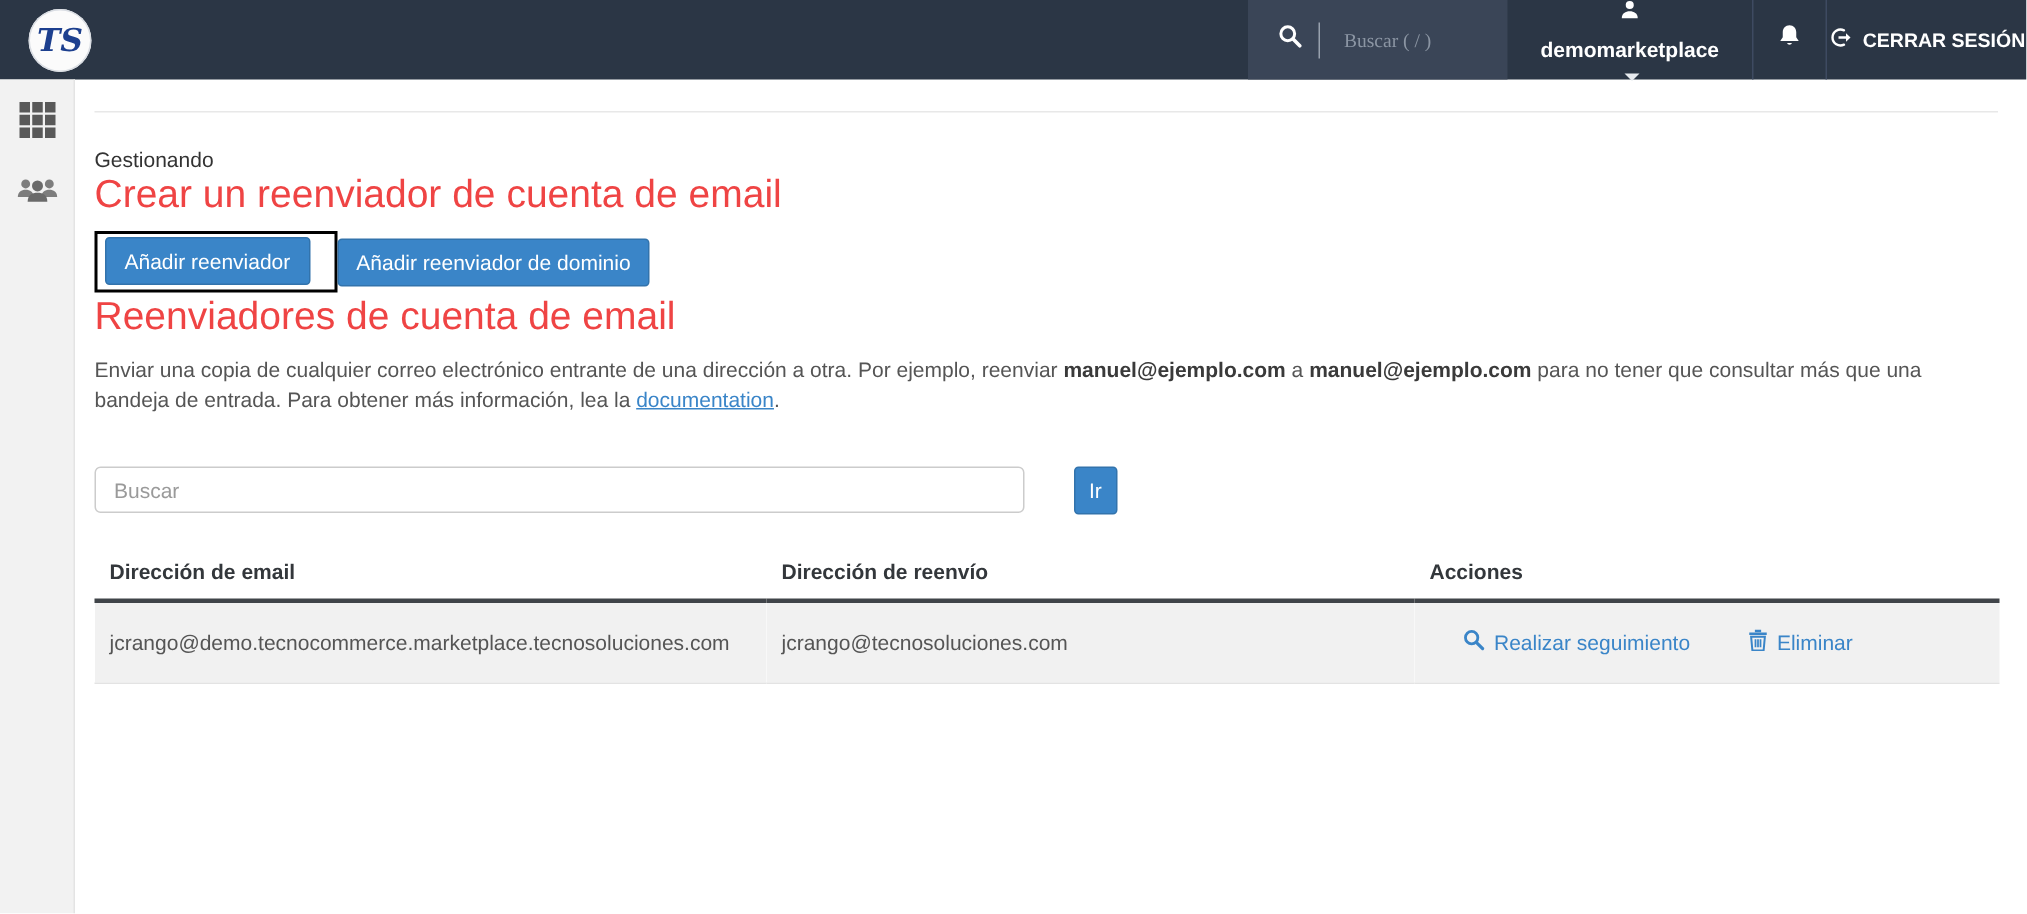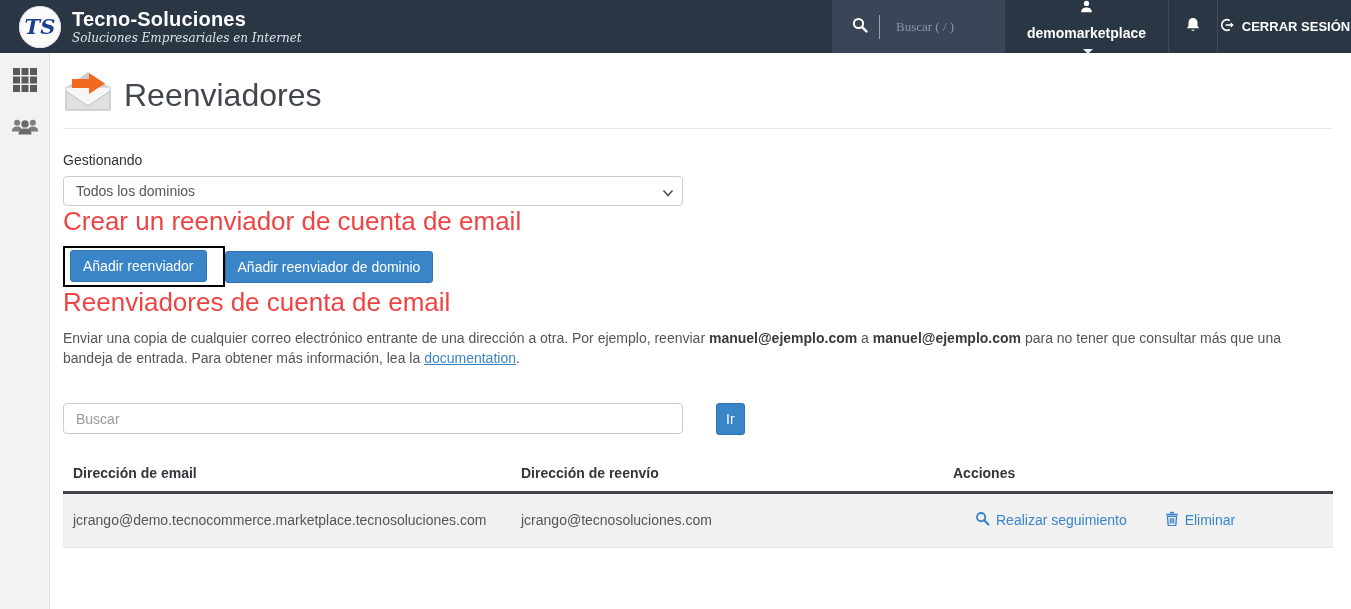--- a/index.html
+++ b/index.html
@@ -103,24 +103,20 @@
                  display:inline-flex; align-items:center; gap:6px; }
   .action-link + .action-link { margin-left:34px; }
 </style>
 </head>
 <body>
 
 <header class="navbar">
   <div class="brand">
     <div class="logo-circle">
       <span>TS</span>
-    </div>
-    <div>
-      <div class="brand-title">Tecno-Soluciones</div>
-      <div class="brand-subtitle">Soluciones Empresariales en Internet</div>
     </div>
   </div>
 
   <div class="nav-search">
     <span>
       <svg width="16" height="16" viewBox="0 0 16 16">
           <circle cx="6.5" cy="6.5" r="4.6" fill="none" stroke="#ffffff" stroke-width="2"></circle>
           <line x1="10.2" y1="10.2" x2="14.5" y2="14.5" stroke="#ffffff" stroke-width="2.4" stroke-linecap="round"></line>
         </svg>
     </span>
@@ -188,45 +184,23 @@
         <g fill="#6a6a6a">
           <circle cx="16" cy="9.5" r="4.2"></circle>
             <path d="M8.5 21.5c0-5 3.3-6.8 7.5-6.8s7.5 1.8 7.5 6.8z"></path>
         </g>
       </svg>
     </div>
   </nav>
 
   <main class="content">
 
-    <div class="page-title-row">
-      <span>
-        <svg width="50" height="50" viewBox="0 0 50 50">
-          <polygon points="3,20 25,4 47,20" fill="#cccccc"></polygon>
-          <rect x="3" y="19" width="44" height="23" fill="#f6f6f6" stroke="#c9c9c9" stroke-width="1"></rect>
-          <rect x="9" y="11" width="17" height="9" fill="#f26a21"></rect>
-          <polygon points="26,5 26,26 42,15.5" fill="#f26a21"></polygon>
-          <polygon points="3,42 3,23 25,38 47,23 47,42" fill="#e0e0e0" stroke="#c2c2c2" stroke-width="1"></polygon>
-        </svg>
-      </span>
-      <h1 class="page-title">Reenviadores</h1>
-    </div>
     <div class="title-divider"></div>
 
     <div class="form-label">Gestionando</div>
-    <div class="select-wrap">
-      <select>
-        <option>Todos los dominios</option>
-      </select>
-      <span class="select-chevron">
-        <svg width="12" height="12" viewBox="0 0 12 12">
-            <path d="M2 4 L6 8.5 L10 4" fill="none" stroke="#555" stroke-width="1.7" stroke-linecap="round"></path>
-          </svg>
-      </span>
-    </div>
 
     <h2 class="section-heading h2-create">Crear un reenviador de cuenta de email</h2>
 
     <div class="btn-row">
       <span class="red-highlight">
         <button class="btn">Añadir reenviador</button>
       </span>
       <button class="btn">Añadir reenviador de dominio</button>
     </div>
 

